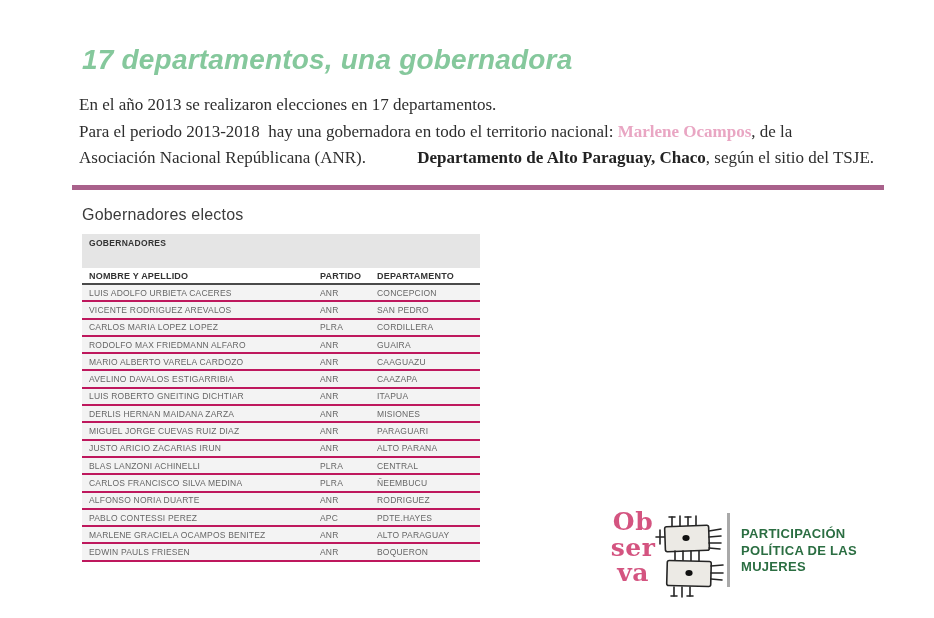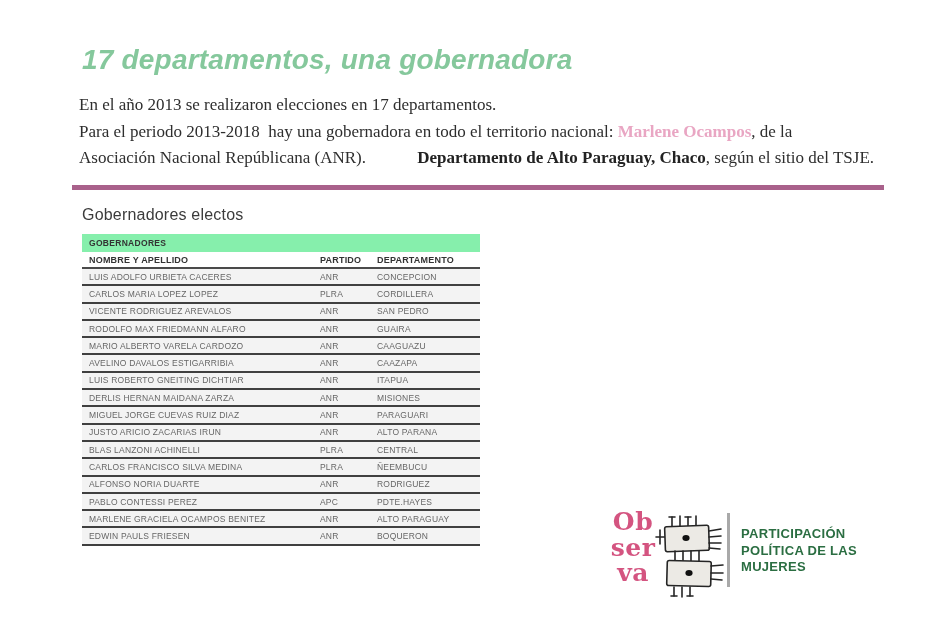--- a/index.html
+++ b/index.html
@@ -15,27 +15,27 @@
   .intro .line{white-space:pre-wrap;}
   .pink-bold{color:#e9a6c3;font-weight:bold;}
   .dark-bold{font-weight:bold;color:#222;margin-left:47px;}
 
   .divider{position:absolute;left:72px;top:185px;width:812px;height:5px;background:#a9618b;}
 
   .section-heading{position:absolute;left:82px;top:206px;font-size:16px;font-weight:normal;
                    color:#3b3b3b;letter-spacing:.2px;}
 
   .gov-table-wrap{position:absolute;left:82px;top:234px;width:398px;}
-  .table-title{height:18px;line-height:18px;background:#86efac;color:#333;
+  .table-title{height:34px;line-height:18px;background:#e5e5e5;color:#333;
                font-size:8.5px;font-weight:bold;letter-spacing:.3px;padding-left:7px;}
   table.gov{border-collapse:collapse;width:398px;table-layout:fixed;}
   table.gov th{height:15px;font-size:9px;font-weight:bold;color:#333;text-align:left;
                padding:0 0 0 7px;border-bottom:2px solid #4a4a4a;letter-spacing:.2px;}
   table.gov td{height:15.3px;font-size:8.5px;color:#666;background:#f3f3f3;
-               padding:0 0 0 7px;border-bottom:2px solid #404040;letter-spacing:.2px;
+               padding:0 0 0 7px;border-bottom:2px solid #be185d;letter-spacing:.2px;
                white-space:nowrap;overflow:hidden;}
   col.c-name{width:231px;} col.c-party{width:57px;} col.c-dept{width:110px;}
 
   .logo{position:absolute;left:600px;top:470px;width:300px;height:110px;margin-top:30px;}
   .wordmark{position:absolute;left:4px;top:9px;width:58px;text-align:center;
             font-family:"DejaVu Serif",serif;font-weight:bold;color:#d45480;
             font-size:25px;line-height:25.5px;letter-spacing:.5px;}
   .chip{position:absolute;left:54px;top:6px;}
   .vline{position:absolute;left:127px;top:13px;width:3px;height:74px;background:#a9a9a9;}
   .tagline{position:absolute;left:141px;top:26px;font-size:13px;font-weight:bold;
@@ -74,29 +74,29 @@
         </tr>
       </thead>
       <tbody>
     <tr>
       <td>LUIS ADOLFO URBIETA CACERES</td>
       <td>ANR</td>
       <td>CONCEPCION</td>
     </tr>
 
     <tr>
+      <td>VICENTE RODRIGUEZ AREVALOS</td>
+      <td>ANR</td>
+      <td>SAN PEDRO</td>
+    </tr>
+
+    <tr>
       <td>CARLOS MARIA LOPEZ LOPEZ</td>
       <td>PLRA</td>
       <td>CORDILLERA</td>
-    </tr>
-
-    <tr>
-      <td>VICENTE RODRIGUEZ AREVALOS</td>
-      <td>ANR</td>
-      <td>SAN PEDRO</td>
     </tr>
 
     <tr>
       <td>RODOLFO MAX FRIEDMANN ALFARO</td>
       <td>ANR</td>
       <td>GUAIRA</td>
     </tr>
 
     <tr>
       <td>MARIO ALBERTO VARELA CARDOZO</td>

